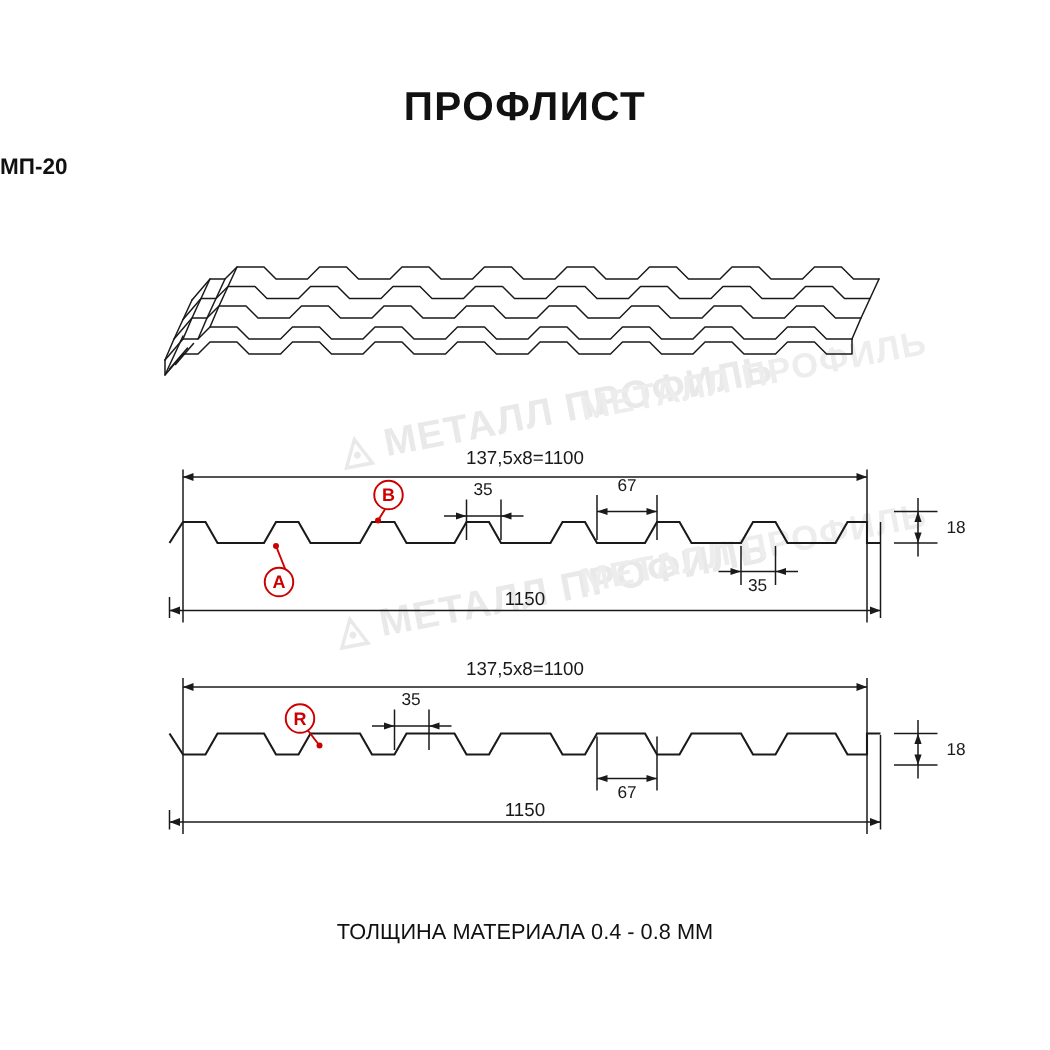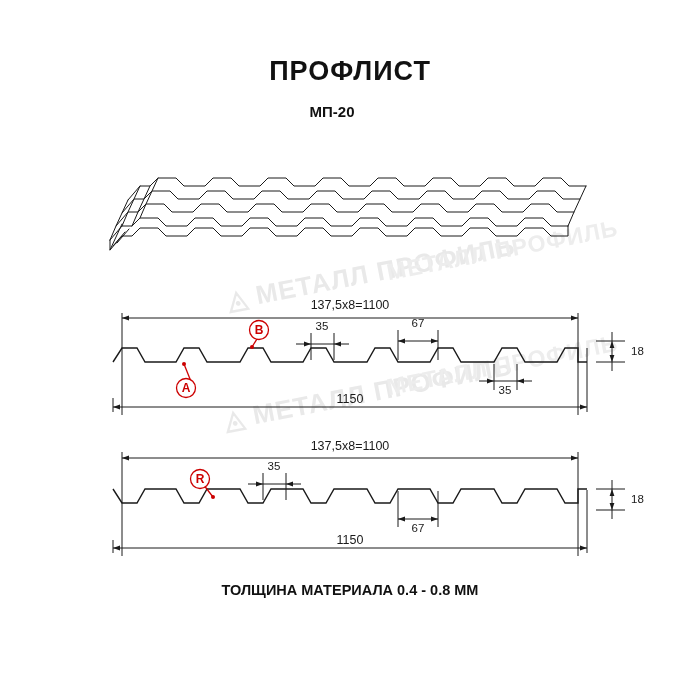--- a/index.html
+++ b/index.html
@@ -28,34 +28,33 @@
     font-size: 27px;
     font-weight: bold;
     letter-spacing: 1px;
     color: #111;
   }
   .subtitle {
     position: absolute;
     top: 103px;
     left: 0;
     width: 592px;
-    text-align: center;
+    text-align: left;
     font-size: 15px;
     font-weight: bold;
     color: #111;
-    padding-left: 36px;
   }
   .footnote {
     position: absolute;
-    top: 582px;
+    top: 614px;
     left: 0;
     width: 700px;
     text-align: center;
     font-size: 14.5px;
-    font-weight: bold;
+    font-weight: normal;
     color: #111;
   }
   svg {
     position: absolute;
     top: 0;
     left: 0;
   }
   .wm {
     position: absolute;
     font-family: "Liberation Sans", sans-serif;

